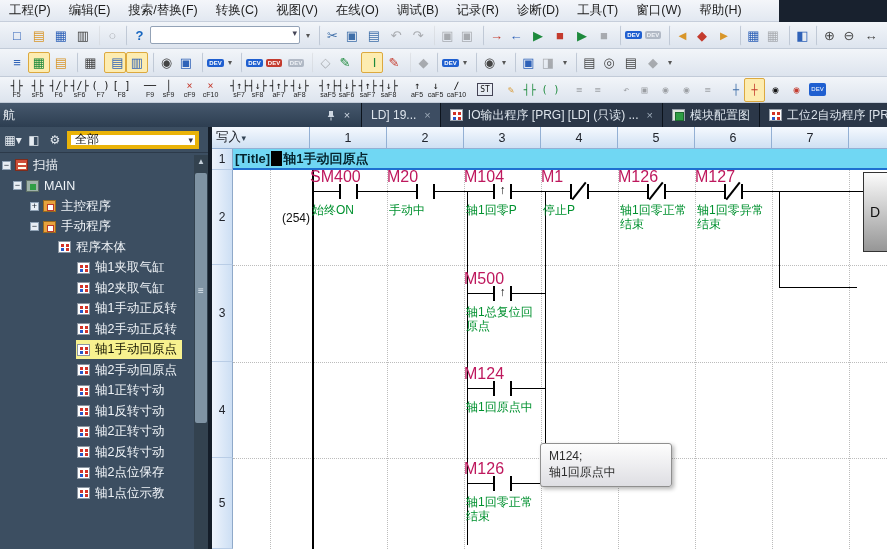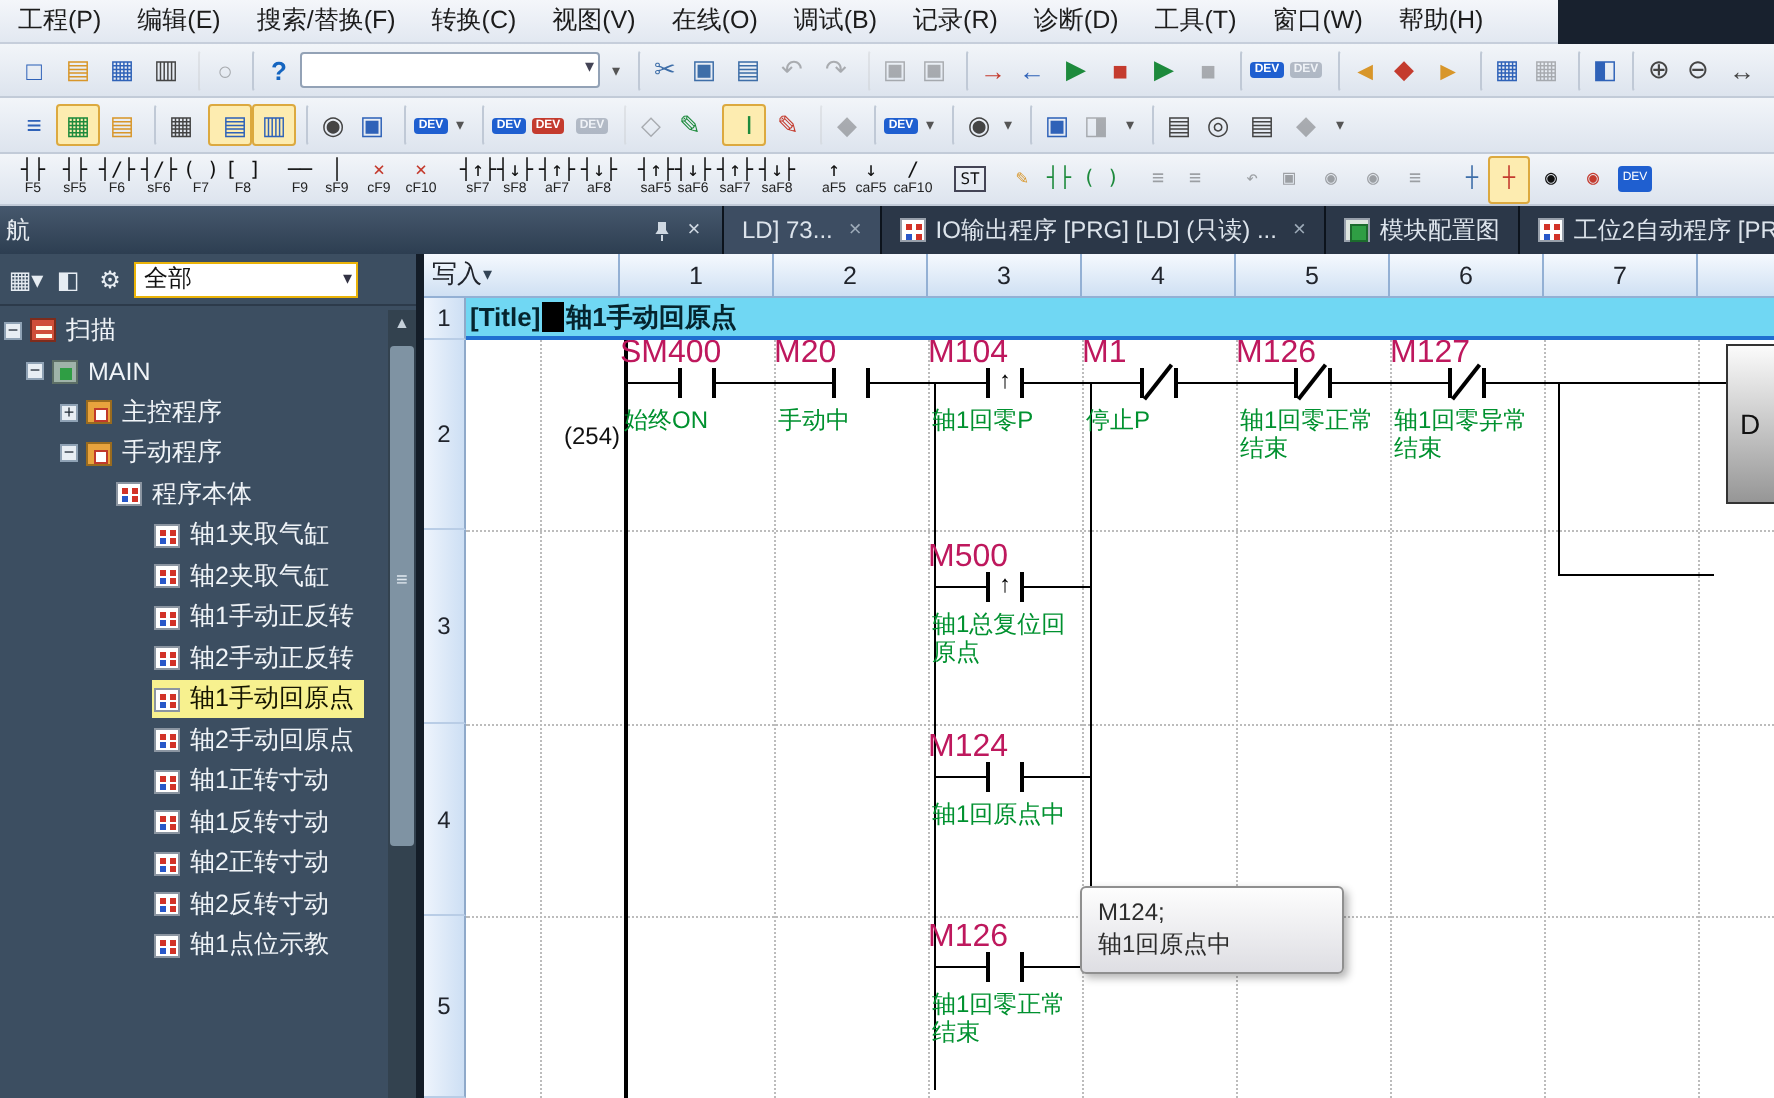--- a/index.html
+++ b/index.html
@@ -50,21 +50,21 @@
   .tclose{color:#9daab8;font-size:11px;margin-left:3px}
   .tic{width:13px;height:12px;flex:none;position:relative;background:#fff;border:1px solid #98a0ab}
   .ic-ladder:before{content:"";position:absolute;left:2px;top:2px;width:3px;height:3px;background:#d23227;
     box-shadow:5px 0 0 #d23227,0 5px 0 #2857c8,5px 5px 0 #d23227}
   .ic-module{background:#dfe6df}
   .ic-module:before{content:"";position:absolute;left:2px;top:2px;width:7px;height:7px;background:#2f9e44;border:1px solid #1c6b2d}
   
   #nav{position:absolute;left:0;top:127px;width:208px;height:422px;background:#3c4e61;overflow:hidden}
   #navtools{height:26px;display:flex;align-items:center;gap:3px;padding:0 4px;border-bottom:1px solid #2c3a4a}
   .nbtn{width:18px;height:18px;display:flex;align-items:center;justify-content:center;color:#e6ecf2;font-size:12px}
-  #navfilter{width:112px;height:18px;background:#fff;border:1px solid #eab308;display:flex;align-items:center;
+  #navfilter{width:132px;height:18px;background:#fff;border:4px solid #eab308;display:flex;align-items:center;
     font-size:12px;color:#111;padding:0 4px;position:relative}
   #navfilter:after{content:"▾";position:absolute;right:2px;font-size:9px;color:#334}
   #tree{position:absolute;left:0;top:28px;right:14px;bottom:0;overflow:hidden}
   .trow{height:20.5px;display:flex;align-items:center;color:#f0f4f8;font-size:12.5px;white-space:nowrap}
   .pad{flex:none}.d0{width:2px}.d1{width:13px}.d2{width:30px}.d3{width:57px}.d4{width:76px}
   .expb{flex:none;width:9px;height:9px;background:#e8eef4;border:1px solid #8fa2b5;color:#17222e;
     font-size:9px;line-height:7px;text-align:center;margin-right:3px}
   .body{display:flex;align-items:center;gap:5px;padding:1px 5px 1px 1px}
   .sel .body{background:#f7f18f;color:#141400}
   .ti{width:13px;height:12px;flex:none;position:relative;background:#fff;border:1px solid #8b95a1}
@@ -504,21 +504,21 @@
             <path d="M3 1h4v4l1.3 2H1.7L3 5z" fill="#cfd8e2"></path>
             <rect x="4.5" y="7.5" width="1" height="3" fill="#cfd8e2"></rect>
           </svg>
       </span>
       <span class="hbtn">×</span>
     </div>
     <div id="tabs">
 
     <div class="tab active">
 
-          <span>LD] 73...</span>
+          <span>LD] 19...</span>
           <span class="tclose">×</span>
         </div>
         <div class="tab">
           <span class="tic ic-ladder"></span>
           <span>IO输出程序 [PRG] [LD] (只读) ...</span>
           <span class="tclose">×</span>
         </div>
         <div class="tab">
           <span class="tic ic-module"></span>
           <span>模块配置图</span>
@@ -654,20 +654,28 @@
             <span class="ti ti-page"></span>
             <span class="lbl">轴2正转寸动</span>
           </span>
         </div>
         <div class="trow">
           <span class="pad d4"></span>
 
           <span class="body">
             <span class="ti ti-page"></span>
             <span class="lbl">轴2反转寸动</span>
+          </span>
+        </div>
+        <div class="trow">
+          <span class="pad d4"></span>
+
+          <span class="body">
+            <span class="ti ti-page"></span>
+            <span class="lbl">轴2点位保存</span>
           </span>
         </div>
         <div class="trow">
           <span class="pad d4"></span>
 
           <span class="body">
             <span class="ti ti-page"></span>
             <span class="lbl">轴1点位示教</span>
           </span>
         </div>

